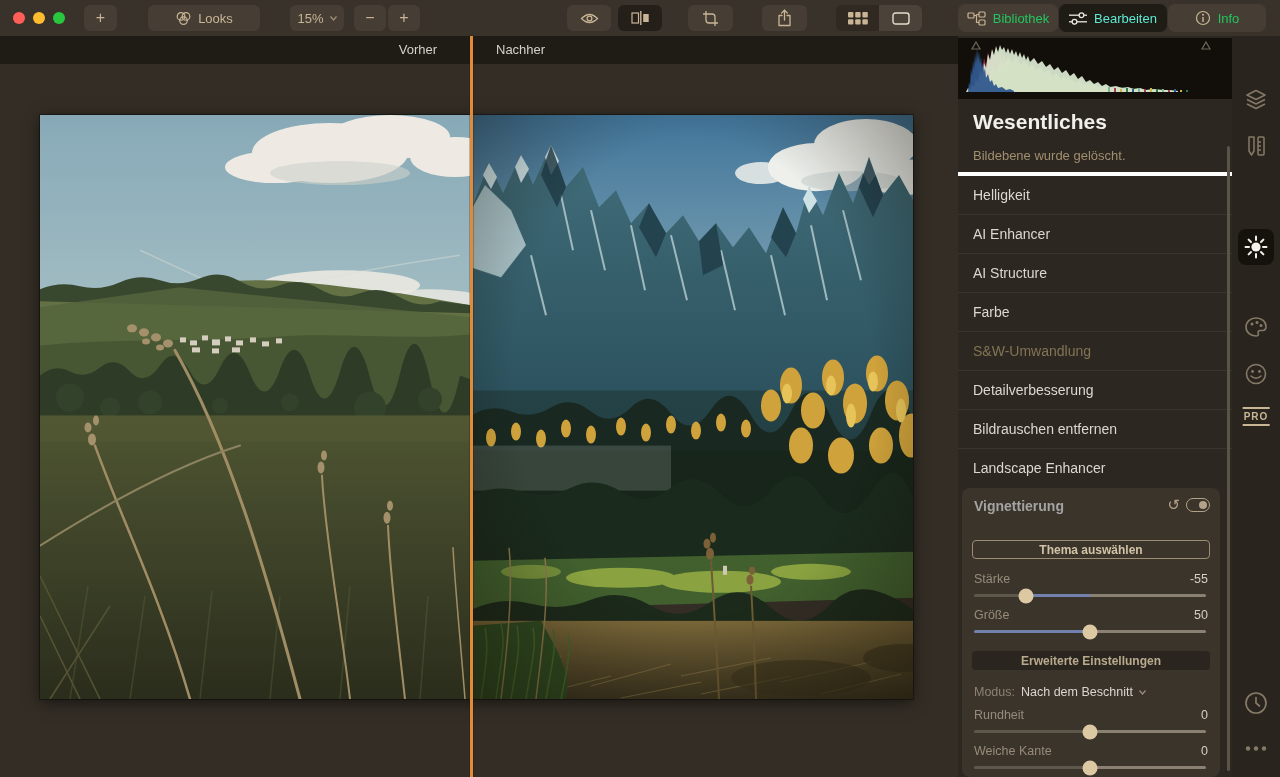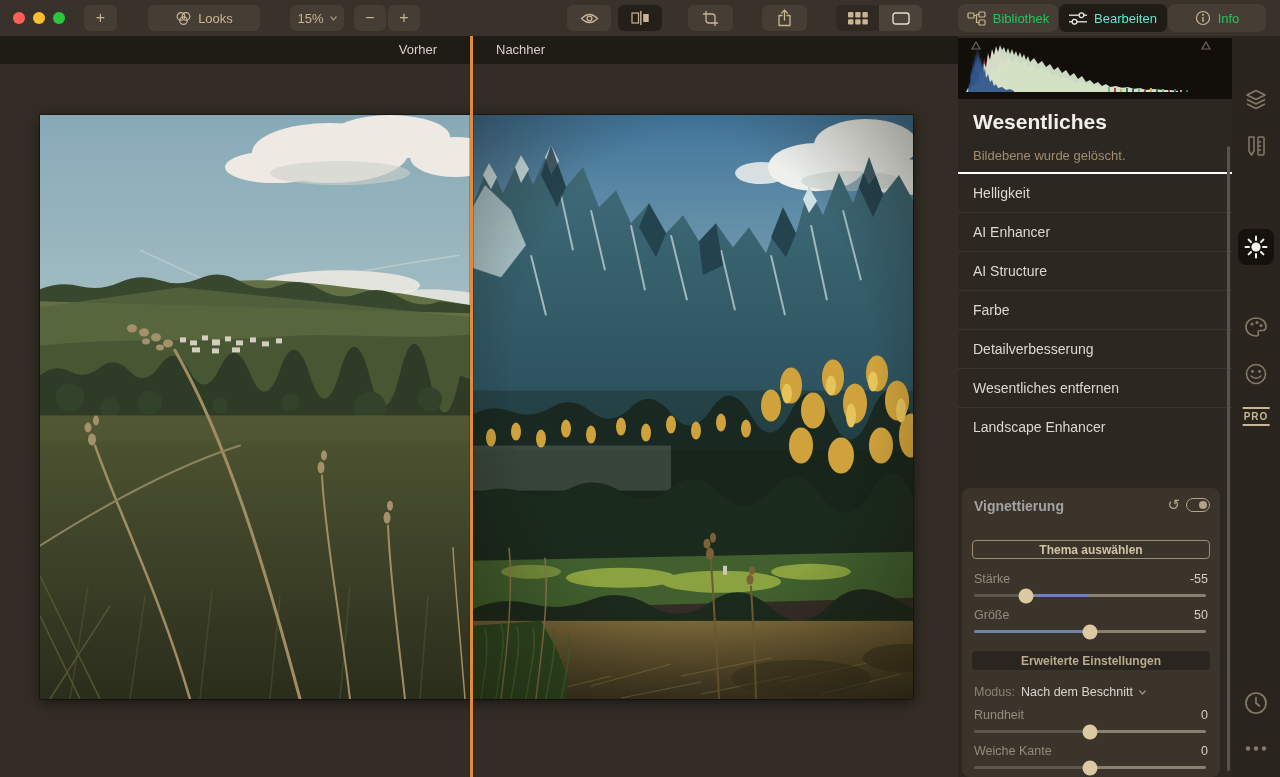--- a/index.html
+++ b/index.html
@@ -28,21 +28,21 @@
          box-shadow:0 3px 14px rgba(0,0,0,.55);outline:1px solid rgba(0,0,0,.35);}
   .photo svg{display:block;height:584px;}
   .compare-divider{position:absolute;left:470px;top:0;width:3px;height:741px;background:#e08a3c;
          box-shadow:0 0 0 .5px rgba(40,20,0,.5);z-index:5;}
 
   
   .panel{position:absolute;left:958px;top:0;width:274px;height:741px;background:#2c2721;}
   .histogram{position:absolute;left:0;top:2px;width:274px;height:61px;background:#120e09;}
   .panel-title{position:absolute;left:15px;top:74px;font-size:21px;font-weight:700;color:#f1efeb;}
   .panel-subtitle{position:absolute;left:15px;top:112px;font-size:13px;color:#a18e6f;}
-  .filter-list{position:absolute;left:0;top:136px;width:274px;border-top:2px solid #ffffff;}
+  .filter-list{position:absolute;left:0;top:136px;width:274px;border-top:4px solid #ffffff;}
   .filter-row{height:39px;line-height:39px;padding-left:15px;font-size:14px;color:#dcd8d1;border-bottom:1px solid #3a342b;}
   .filter-row:last-child{border-bottom:none;}
   .filter-row.dimmed{color:#837455;}
 
   .card{position:absolute;left:4px;top:452px;width:258px;height:289px;background:#3a342b;border-radius:8px;}
   .card-title{position:absolute;left:12px;top:10px;font-size:14px;font-weight:700;color:#a3a3a3;}
   .reset-icon{position:absolute;right:40px;top:8px;font-size:15px;color:#b3a288;line-height:18px;}
   .toggle{position:absolute;right:10px;top:10px;width:24px;height:14px;border:1.5px solid #b3a288;border-radius:8px;}
   .toggle i{position:absolute;right:2px;top:1.5px;width:8px;height:8px;border-radius:50%;background:#b3a288;}
   .card-btn{position:absolute;left:10px;right:10px;height:19px;border-radius:4px;font-size:12px;
@@ -472,22 +472,23 @@
       </div>
 
       <div class="panel-title">Wesentliches</div>
       <div class="panel-subtitle">Bildebene wurde gelöscht.</div>
 
       <div class="filter-list">
         <div class="filter-row"><span>Helligkeit</span></div>
         <div class="filter-row"><span>AI Enhancer</span></div>
         <div class="filter-row"><span>AI Structure</span></div>
         <div class="filter-row"><span>Farbe</span></div>
+        <div class="filter-row dimmed"><span>S&amp;W-Umwandlung</span></div>
         <div class="filter-row"><span>Detailverbesserung</span></div>
-        <div class="filter-row"><span>Wesentliches entfernen</span></div>
+        <div class="filter-row"><span>Bildrauschen entfernen</span></div>
         <div class="filter-row"><span>Landscape Enhancer</span></div>
       </div>
 
       <div class="card">
         <div class="card-title">Vignettierung</div>
         <span class="reset-icon">↺</span>
         <div class="toggle">
             <i></i>
           </div>
 

